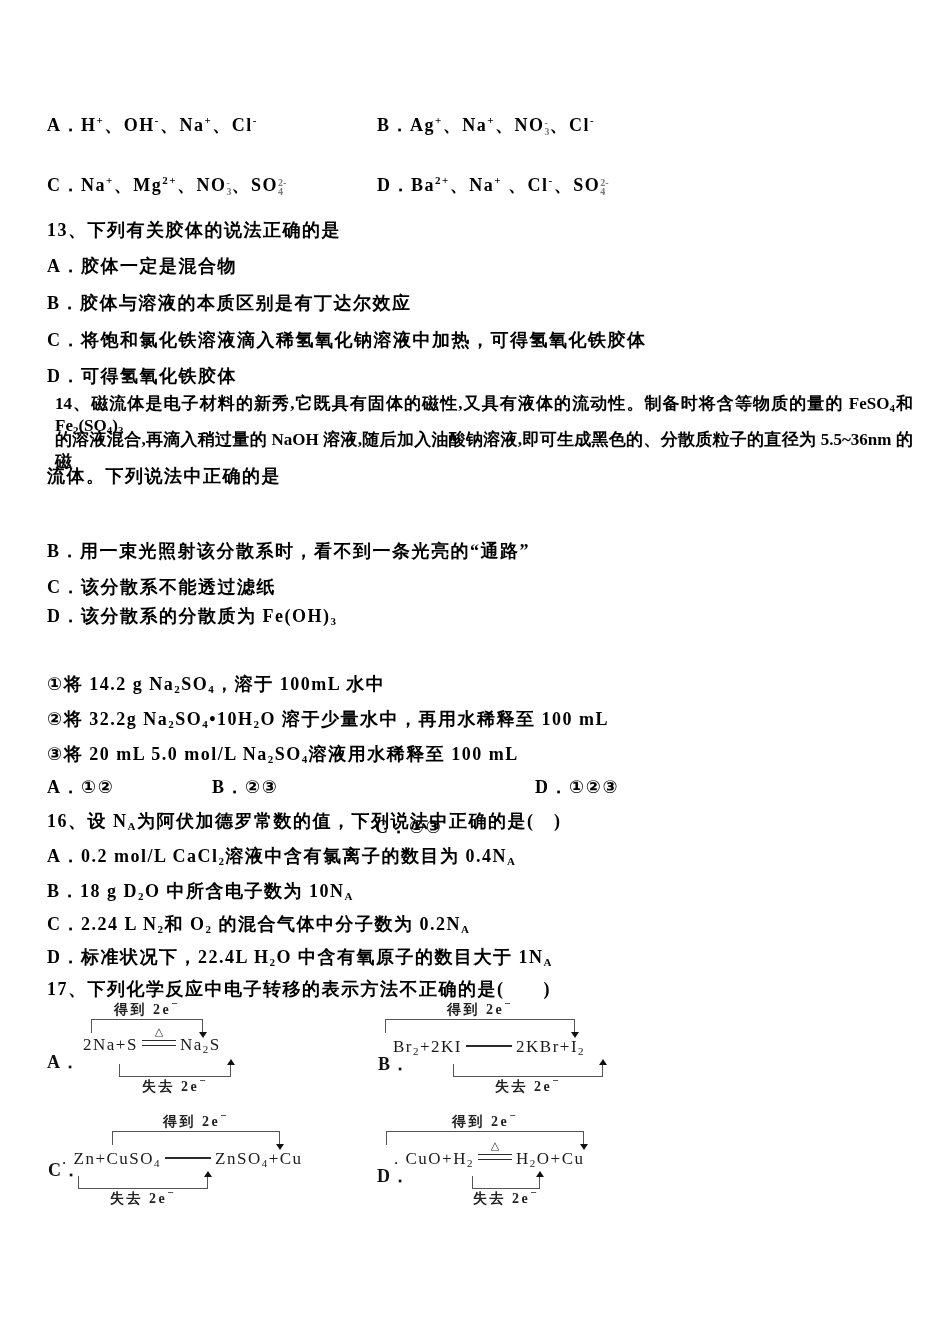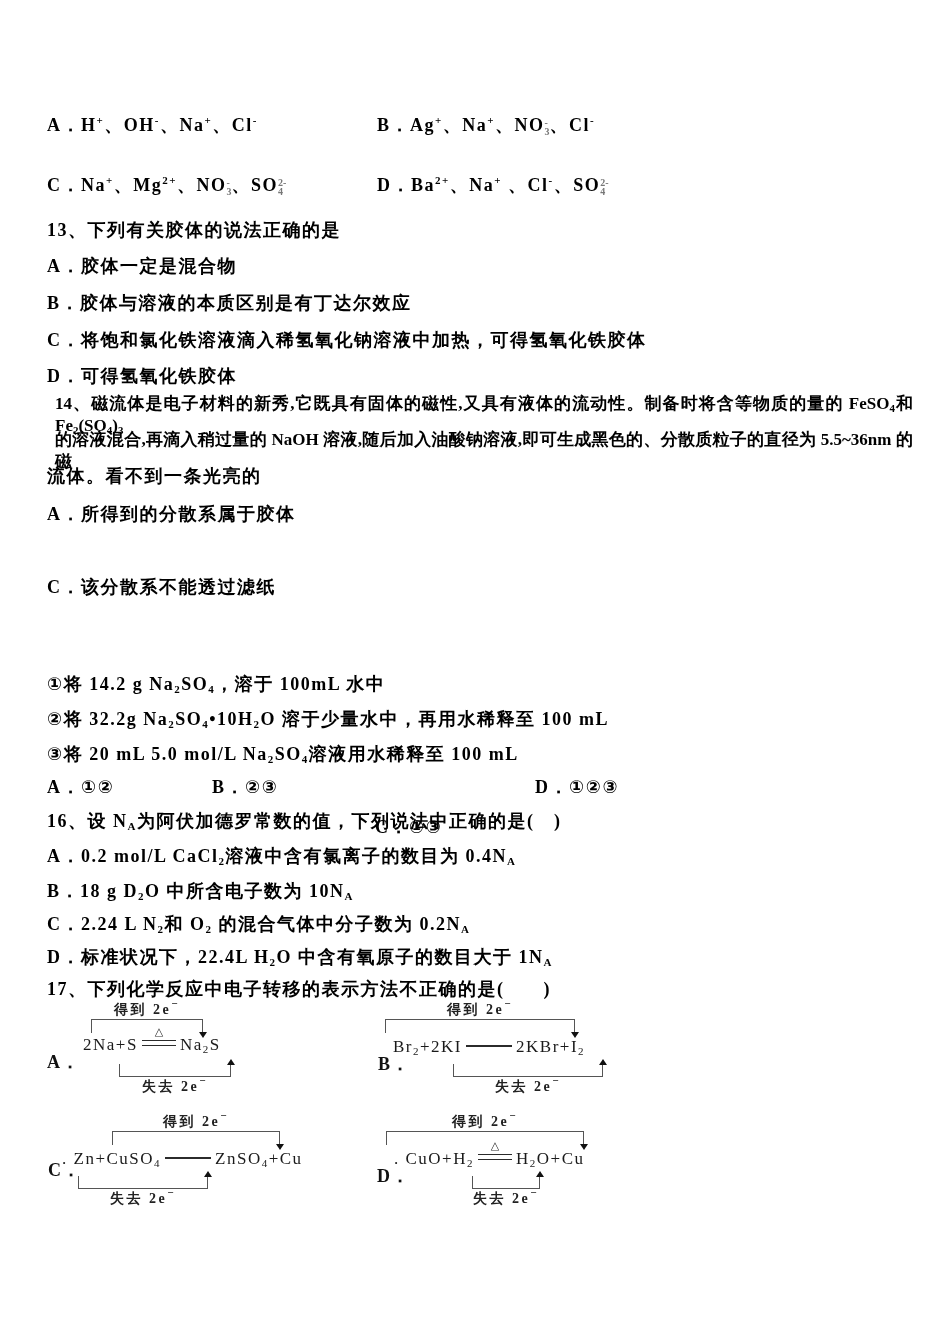--- a/index.html
+++ b/index.html
@@ -61,23 +61,24 @@
       </span></div>
 
   <div class="ln" style="left:47px;top:219px">13、下列有关胶体的说法正确的是</div>
   <div class="ln" style="left:47px;top:255px">A．胶体一定是混合物</div>
   <div class="ln" style="left:47px;top:329px">C．将饱和氯化铁溶液滴入稀氢氧化钠溶液中加热，可得氢氧化铁胶体</div>
   <div class="ln" style="left:47px;top:292px">B．胶体与溶液的本质区别是有丁达尔效应</div>
   <div class="ln" style="left:47px;top:365px">D．可得氢氧化铁胶体</div>
 
   <div class="ln just" style="left:47px;top:393px">14、磁流体是电子材料的新秀,它既具有固体的磁性,又具有液体的流动性。制备时将含等物质的量的 FeSO<sub>4</sub>和 Fe<sub>2</sub>(SO<sub>4</sub>)<sub>3</sub></div>
   <div class="ln just" style="left:47px;top:429px">的溶液混合,再滴入稍过量的 NaOH 溶液,随后加入油酸钠溶液,即可生成黑色的、分散质粒子的直径为 5.5~36nm 的磁</div>
-  <div class="ln" style="left:47px;top:465px">流体。看不到一条光亮的</div>
-  <div class="ln" style="left:47px;top:503px">A．所得到的分散系属于胶体</div>
+  <div class="ln" style="left:47px;top:465px">流体。下列说法中正确的是</div>
+  <div class="ln" style="left:47px;top:540px">B．用一束光照射该分散系时，看不到一条光亮的“通路”</div>
   <div class="ln" style="left:47px;top:576px">C．该分散系不能透过滤纸</div>
+  <div class="ln" style="left:47px;top:605px">D．该分散系的分散质为 Fe(OH)<sub>3</sub></div>
 
   <div class="ln" style="left:47px;top:673px">①将 14.2 g Na<sub>2</sub>SO<sub>4</sub>，溶于 100mL 水中</div>
   <div class="ln" style="left:47px;top:708px">②将 32.2g Na<sub>2</sub>SO<sub>4</sub>•10H<sub>2</sub>O 溶于少量水中，再用水稀释至 100 mL</div>
   <div class="ln" style="left:47px;top:743px">③将 20 mL 5.0 mol/L Na<sub>2</sub>SO<sub>4</sub>溶液用水稀释至 100 mL</div>
   <div class="ln" style="left:47px;top:776px">A．①②</div>
   <div class="ln" style="left:212px;top:776px">B．②③</div>
   <div class="ln" style="left:375px;top:816px">C．①③</div>
   <div class="ln" style="left:535px;top:776px">D．①②③</div>
 
   <div class="ln" style="left:47px;top:810px">16、设 N<sub>A</sub>为阿伏加德罗常数的值，下列说法中正确的是(　)</div>

